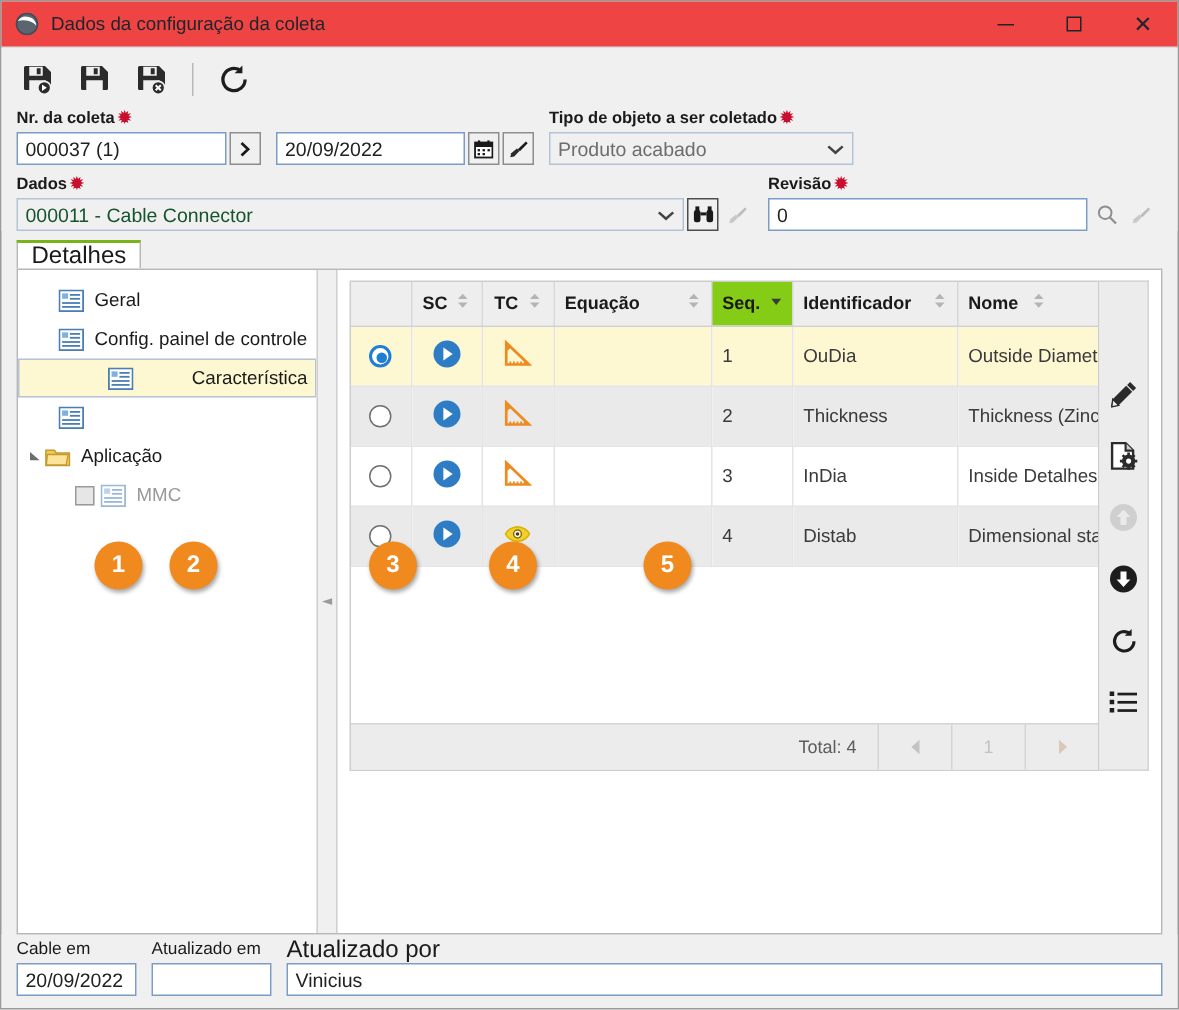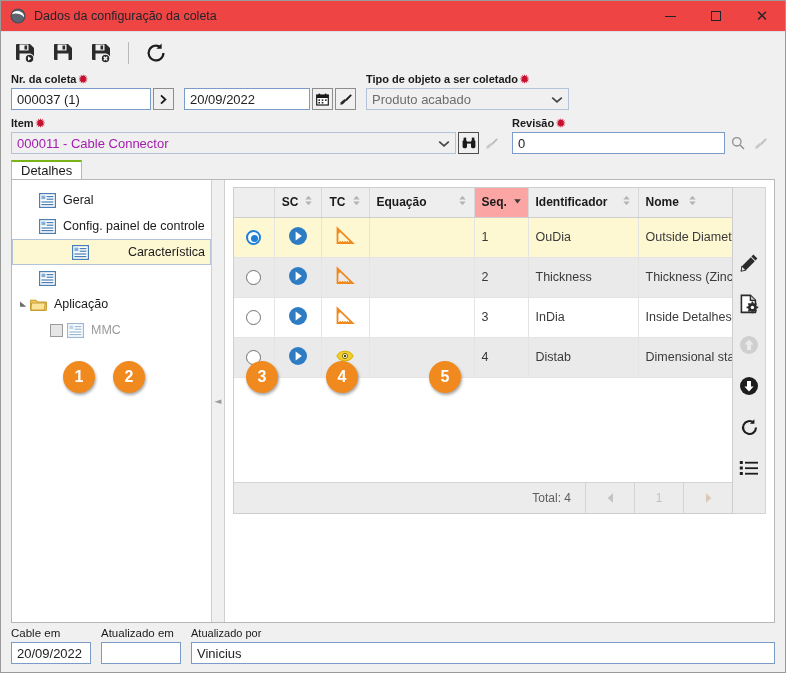--- a/index.html
+++ b/index.html
@@ -50,28 +50,28 @@
     display:flex;align-items:center;justify-content:center;cursor:pointer;margin-left:2px;
   }
   .sqbtn.flat{border-color:transparent;background:transparent;}
   .sel{
     height:22px;box-sizing:border-box;border:1px solid #b3c4d8;background:#f0f0f0;
     color:#6d6d6d;font-size:13px;padding:0 5px;display:flex;align-items:center;
     justify-content:space-between;cursor:default;
   }
   .selin{
     height:22px;box-sizing:border-box;border:1px solid #7a9cc6;background:#fff;
-    color:#a21caf;font-size:13px;padding:0 5px;display:flex;align-items:center;
+    color:#14532d;font-size:13px;padding:0 5px;display:flex;align-items:center;
     justify-content:space-between;cursor:pointer;
   }
   
   .bodywrap{flex:1 1 auto;padding:6px 10px 0 10px;display:flex;flex-direction:column;min-height:0;}
   .tabstrip{display:flex;align-items:flex-end;height:19px;flex:0 0 19px;}
   .tab{
-    height:19px;box-sizing:border-box;padding:0 9px;font-size:13px;line-height:17px;
+    height:19px;box-sizing:border-box;padding:0 9px;font-size:16px;line-height:17px;
     background:#fff;border:1px solid #b8b8b8;border-bottom:none;border-top:2px solid #7ab317;
     color:#1a1a1a;cursor:pointer;
   }
   .panel{
     flex:1 1 auto;border:1px solid #b8b8b8;background:#fff;display:flex;min-height:0;
     box-sizing:border-box;
   }
   
   .treepane{width:199px;flex:0 0 199px;overflow:hidden;padding-top:7px;}
   .tnode{display:flex;align-items:center;height:26px;padding-left:14px;cursor:pointer;font-size:12.5px;color:#1a1a1a;}
@@ -86,21 +86,21 @@
   .splitter span{font-size:9px;color:#9a9a9a;font-family:"DejaVu Sans",sans-serif;}
   
   .gridpane{flex:1 1 auto;padding:7px 8px 0 8px;display:flex;min-width:0;}
   .gridbox{flex:1 1 auto;border:1px solid #cdcdcd;background:#fff;display:flex;flex-direction:column;min-width:0;height:327px;box-sizing:border-box;}
   table.grid{width:100%;border-collapse:collapse;table-layout:fixed;}
   table.grid th{
     background:#eeeeee;border-right:1px solid #d8d8d8;border-bottom:1px solid #cfcfcf;
     font-size:12px;font-weight:bold;color:#1a1a1a;text-align:left;height:29px;padding:0 7px;
     box-sizing:border-box;white-space:nowrap;cursor:pointer;
   }
-  table.grid th.sorted{background:#fca5a5;}
+  table.grid th.sorted{background:#84cc16;}
   table.grid th .hdr{display:flex;align-items:center;justify-content:space-between;gap:6px;}
   table.grid th.ctr{text-align:center;}
   table.grid th.ctr .hdr{justify-content:center;}
   table.grid td{
     border-right:1px solid #e4e4e4;border-bottom:1px solid #e4e4e4;height:40px;
     font-size:12.5px;color:#3a3a3a;padding:0 7px;box-sizing:border-box;white-space:nowrap;overflow:hidden;
   }
   table.grid td.ctr{text-align:center;padding:0;}
   tr.r-odd td{background:#ffffff;}
   tr.r-even td{background:#eaeaea;}
@@ -242,21 +242,21 @@
             <svg width="12" height="8" viewBox="0 0 12 8">
                 <path d="M1.2 1.6L6 5.8l4.8-4.2" fill="none" stroke="#444" stroke-width="1.7"></path>
               </svg>
           </span>
         </div>
       </div>
     </div>
 
     <div class="frow" style="margin-top:7px;">
       <div class="fgroup">
-        <div class="flabel"><span>Item</span><span class="req">✹</span></div>
+        <div class="flabel"><span>Dados</span><span class="req">✹</span></div>
         <div class="fctl">
           <div class="selin" style="width:445px;background:#f0f0f0;border-color:#b3c4d8;">
             <span>000011 - Cable Connector</span>
             <span>
               <svg width="12" height="8" viewBox="0 0 12 8">
                   <path d="M1.2 1.6L6 5.8l4.8-4.2" fill="none" stroke="#444" stroke-width="1.7"></path>
                 </svg>
             </span>
           </div>
           <div class="sqbtn" style="border-color:#4d4d4d;">
@@ -625,19 +625,19 @@
     <div class="frow">
       <div class="fgroup">
         <div class="flabel" style="font-weight:normal;font-size:11.5px;">Cable em</div>
         <input class="inp" style="width: 80px;" value="20/09/2022">
       </div>
       <div class="fgroup">
         <div class="flabel" style="font-weight:normal;font-size:11.5px;">Atualizado em</div>
         <input class="inp" style="width: 80px;" value="">
       </div>
       <div class="fgroup" style="flex:1 1 auto;margin-right:0;">
-        <div class="flabel" style="font-weight:normal;font-size:11px;">Atualizado por</div>
+        <div class="flabel" style="font-weight:normal;font-size:16px;">Atualizado por</div>
         <input class="inp" style="width: 100%; box-sizing: border-box;" value="Vinicius">
       </div>
     </div>
   </div>
 
 </div>
 
 </body></html>

